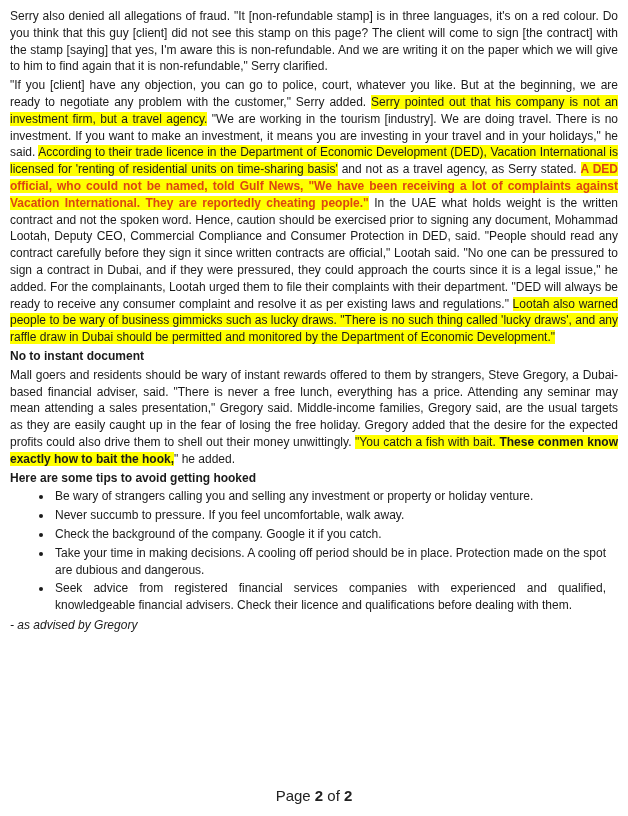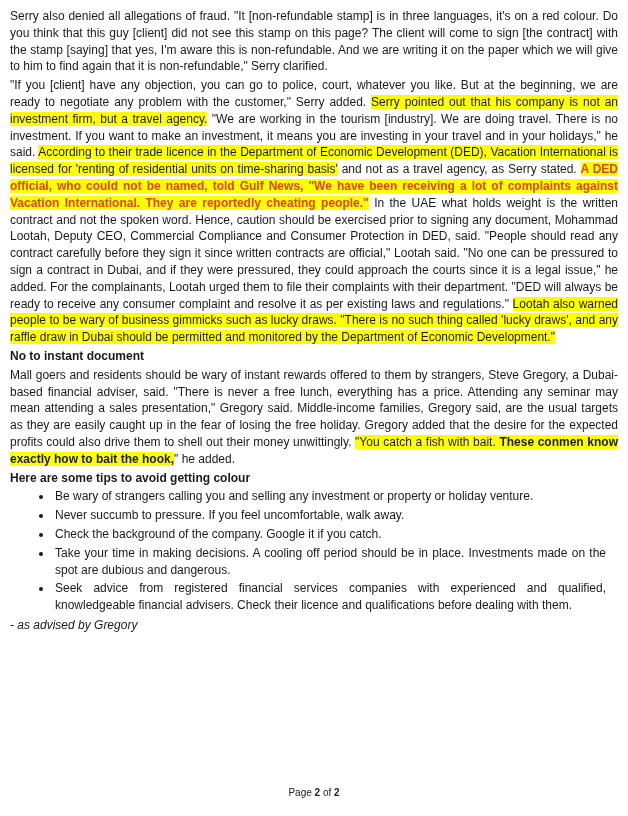--- a/index.html
+++ b/index.html
@@ -54,36 +54,36 @@
   }
   .b {
     font-weight: bold;
   }
   .footer {
     position: absolute;
     top: 787px;
     left: 0;
     width: 100%;
     text-align: center;
-    font-size: 10px;
+    font-size: 15px;
     color: #222222;
   }
 </style>
 </head>
 <body style="background: rgb(255, 255, 255); color: rgb(26, 26, 26);">
 
 <div class="article">
     <p><span>Serry also denied all allegations of fraud. "It [non-refundable stamp] is in three languages, it's on a red colour. Do you think that this guy [client] did not see this stamp on this page? The client will come to sign [the contract] with the stamp [saying] that yes, I'm aware this is non-refundable. And we are writing it on the paper which we will give to him to find again that it is non-refundable," Serry clarified.</span></p>
     <p><span>"If you [client] have any objection, you can go to police, court, whatever you like. But at the beginning, we are ready to negotiate any problem with the customer," Serry added. </span><span class="hl">Serry pointed out that his company is not an investment firm, but a travel agency.</span><span> "We are working in the tourism [industry]. We are doing travel. There is no investment. If you want to make an investment, it means you are investing in your travel and in your holidays," he said. </span><span class="hl">According to their trade licence in the Department of Economic Development (DED), Vacation International is licensed for 'renting of residential units on time-sharing basis'</span><span> and not as a travel agency, as Serry stated. </span><span class="hl rb">A DED official, who could not be named, told Gulf News, "We have been receiving a lot of complaints against Vacation International. They are reportedly cheating people."</span><span> In the UAE what holds weight is the written contract and not the spoken word. Hence, caution should be exercised prior to signing any document, Mohammad Lootah, Deputy CEO, Commercial Compliance and Consumer Protection in DED, said. "People should read any contract carefully before they sign it since written contracts are official," Lootah said. "No one can be pressured to sign a contract in Dubai, and if they were pressured, they could approach the courts since it is a legal issue," he added. For the complainants, Lootah urged them to file their complaints with their department. "DED will always be ready to receive any consumer complaint and resolve it as per existing laws and regulations." </span><span class="hl">Lootah also warned people to be wary of business gimmicks such as lucky draws. "There is no such thing called 'lucky draws', and any raffle draw in Dubai should be permitted and monitored by the Department of Economic Development."</span></p>
     <div class="heading">No to instant document</div>
     <p><span>Mall goers and residents should be wary of instant rewards offered to them by strangers, Steve Gregory, a Dubai-based financial adviser, said. "There is never a free lunch, everything has a price. Attending any seminar may mean attending a sales presentation," Gregory said. Middle-income families, Gregory said, are the usual targets as they are easily caught up in the fear of losing the free holiday. Gregory added that the desire for the expected profits could also drive them to shell out their money unwittingly. </span><span class="hl">"You catch a fish with bait. </span><span class="hl b">These conmen know exactly how to bait the hook,</span><span>" he added.</span></p>
-    <div class="heading">Here are some tips to avoid getting colour</div>
+    <div class="heading">Here are some tips to avoid getting hooked</div>
     <ul class="bullets">
       <li>Be wary of strangers calling you and selling any investment or property or holiday venture.</li>
       <li>Never succumb to pressure. If you feel uncomfortable, walk away.</li>
       <li>Check the background of the company. Google it if you catch.</li>
-      <li>Take your time in making decisions. A cooling off period should be in place. Investments made on the spot are dubious and dangerous.</li>
+      <li>Take your time in making decisions. A cooling off period should be in place. Protection made on the spot are dubious and dangerous.</li>
       <li>Seek advice from registered financial services companies with experienced and qualified, knowledgeable financial advisers. Check their licence and qualifications before dealing with them.</li>
     </ul>
     <div class="note">- as advised by Gregory</div>
   </div>
 
 <div class="footer"><span>Page </span><span class="b">2</span><span> of </span><span class="b">2</span></div>
 
 </body></html>

